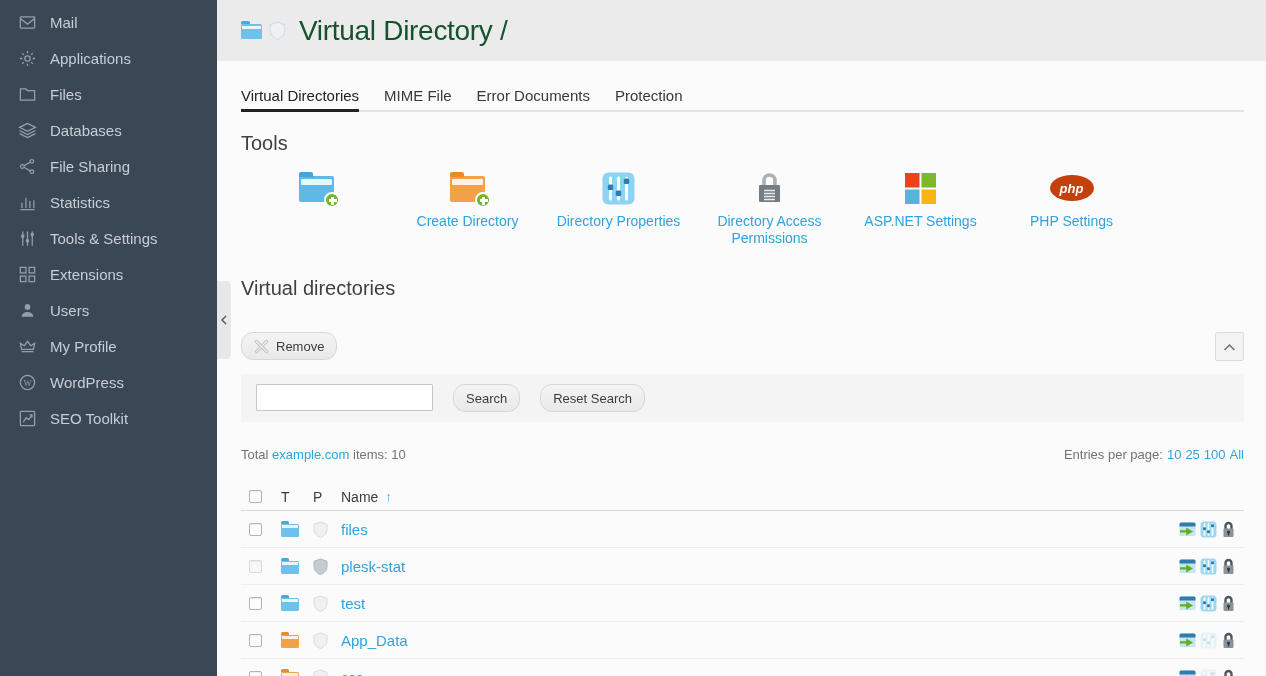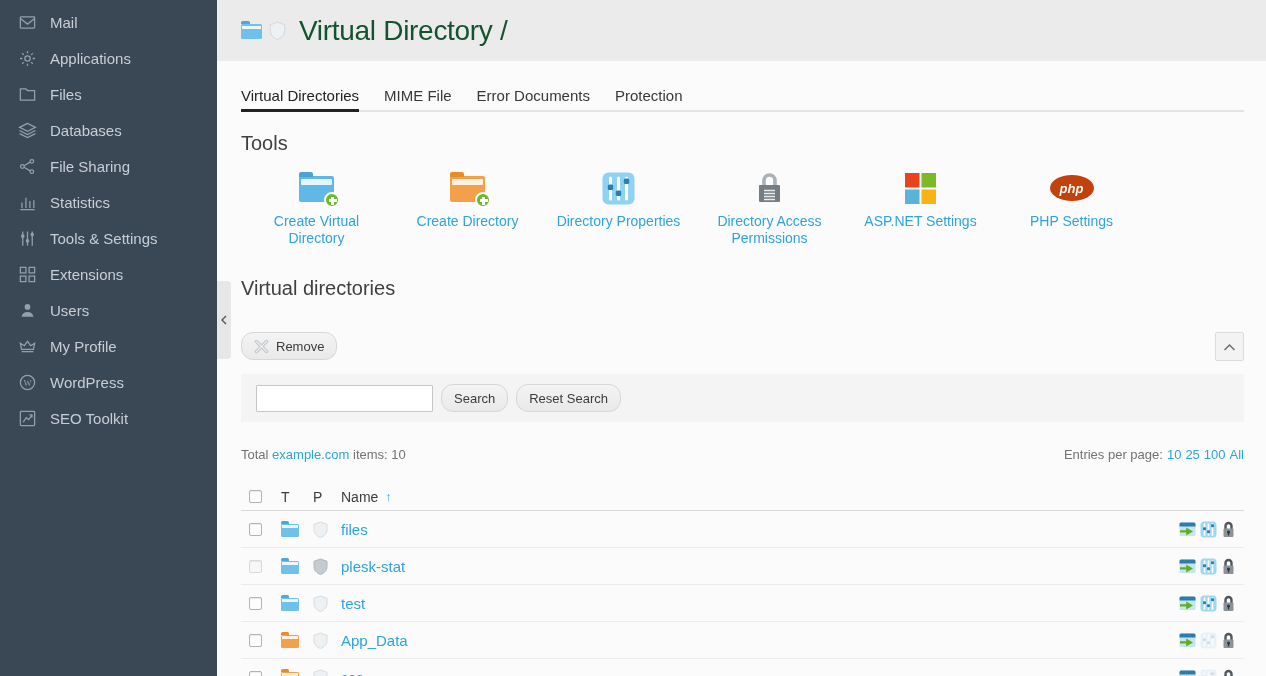--- a/index.html
+++ b/index.html
@@ -52,21 +52,21 @@
     font-size:13px; display:inline-flex; align-items:center; justify-content:center; }
 
   
   .toolbar-row { margin-top:32px; display:flex; justify-content:space-between; align-items:flex-start; }
   .btn { height:28px; background:linear-gradient(#f4f4f4,#e9e9e9); border:1px solid #d7d7d7; border-radius:12px;
     font-size:13px; color:#3c3c3c; padding:0 12px; display:inline-flex; align-items:center; gap:7px; cursor:pointer;
     font-family:inherit; }
   .up-btn { width:29px; height:29px; background:#f3f3f3; border:1px solid #dcdcdc; border-radius:2px; display:flex;
     align-items:center; justify-content:center; cursor:pointer; }
 
-  .search-band { margin-top:13px; background:#f4f4f4; padding:10px 15px; display:flex; align-items:center; gap:8px; }
+  .search-band { margin-top:13px; background:#f4f4f4; padding:10px 15px; display:flex; align-items:flex-start; gap:20px; }
   .search-input { width:177px; height:27px; border:1px solid #c6c6c6; border-radius:1px; background:#fff; padding:0 8px;
     font-size:13px; font-family:inherit; color:#333; }
 
   .summary-row { margin-top:25px; display:flex; justify-content:space-between; font-size:13px; color:#737373; }
   .summary-row a { color:#2ea3dc; text-decoration:none; cursor:pointer; }
   .entries a { margin-left:4px; }
 
   
   .table { margin-top:21px; }
   .thead { display:flex; align-items:center; height:28px; border-bottom:1px solid #d9d9d9; font-size:14px; color:#3c3c3c; }
@@ -242,21 +242,20 @@
 
     <div class="content">
       <h2 class="tools-heading">Tools</h2>
       <div class="tools-row" id="tools-row">
           <div class="tool">
             <div class="tool-icon">
               <span class="tfolder">
                 <span class="plus"></span>
               </span>
             </div>
-            <div class="tool-label">Create Virtual Directory</div>
           </div>
           <div class="tool">
             <div class="tool-icon">
               <span class="tfolder orange">
                 <span class="plus"></span>
               </span>
             </div>
             <div class="tool-label">Create Directory</div>
           </div>
           <div class="tool">

